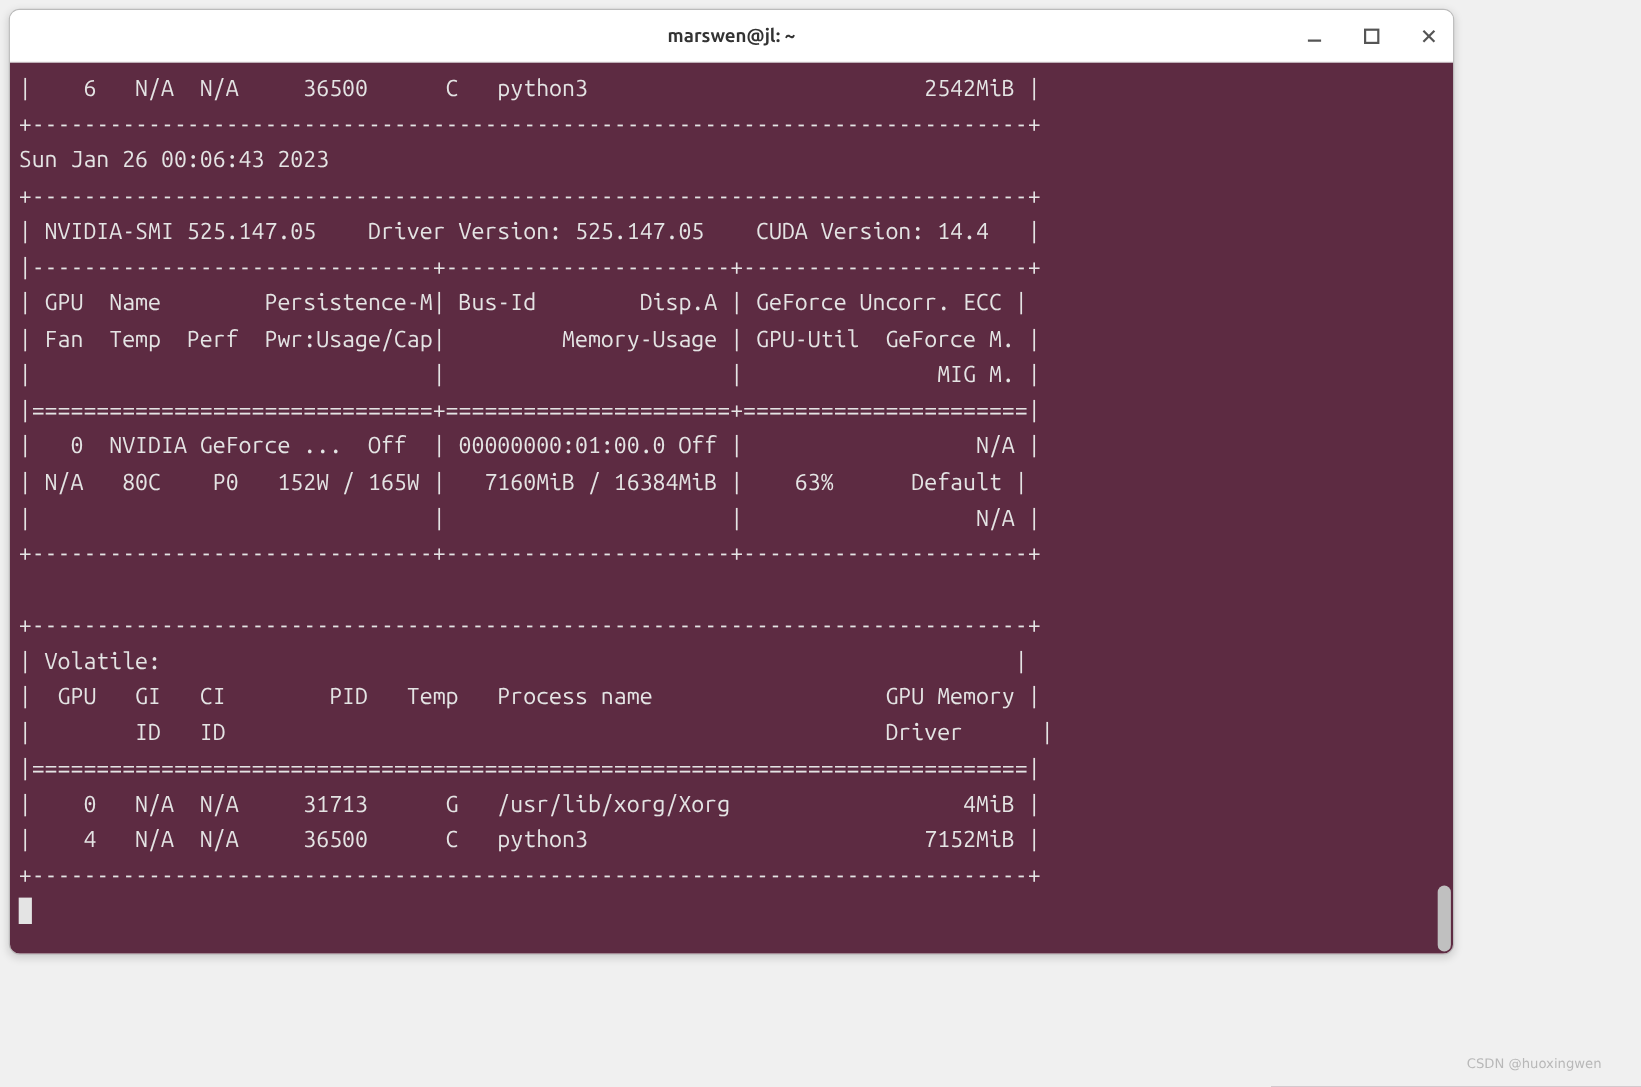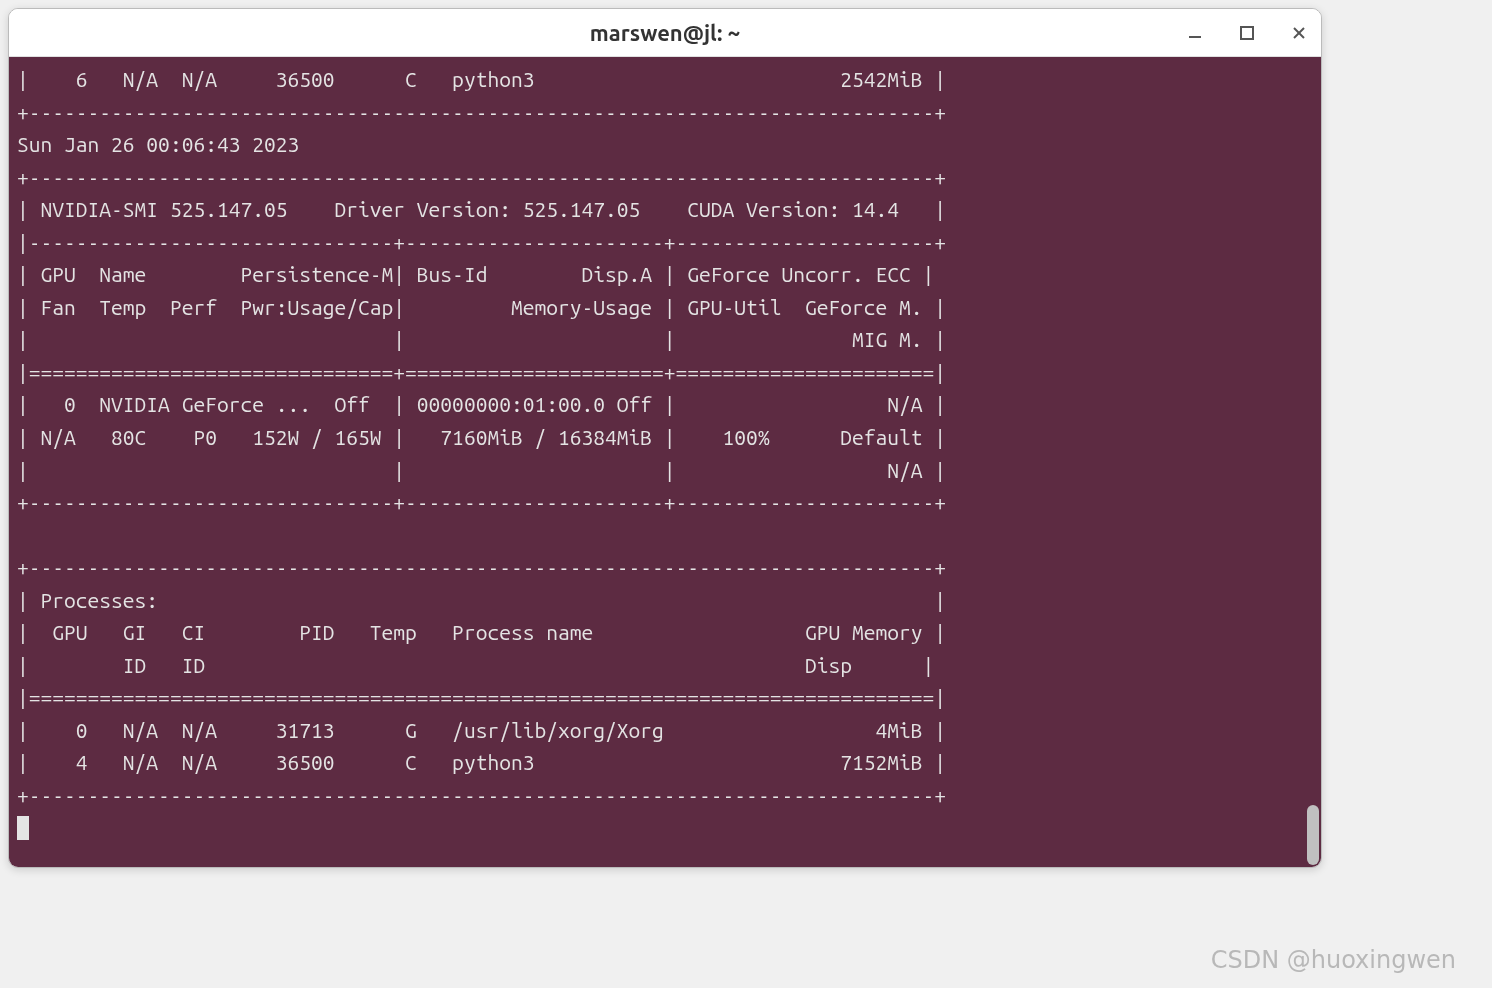--- a/index.html
+++ b/index.html
@@ -28,21 +28,21 @@
       height: 48px;
       background: #fff;
       display: flex;
       align-items: center;
       justify-content: center;
       position: relative;
       border-bottom: 1px solid #e0e0e0;
     }
     .titlebar .title {
       font-weight: bold;
-      font-size: 22px;
+      font-size: 17px;
       color: #333;
     }
     .window-controls {
       position: absolute;
       right: 10px;
       top: 0;
       height: 48px;
       display: flex;
       align-items: center;
       gap: 28px;
@@ -90,21 +90,21 @@
       width: 12px;
       height: 60px;
       background: #c0c0c0;
       border-radius: 6px;
     }
     .watermark {
       position: absolute;
       bottom: 14px;
       right: 36px;
       color: #b8b8b8;
-      font-size: 24px;
+      font-size: 12px;
       font-family: "DejaVu Sans", sans-serif;
     }
   </style>
 </head>
 <body>
 
 <div class="window">
   <div class="titlebar">
     <span class="title">marswen@jl: ~</span>
     <div class="window-controls">
@@ -130,28 +130,28 @@
 <span>+-----------------------------------------------------------------------------+</span>
 <span>Sun Jan 26 00:06:43 2023</span>
 <span>+-----------------------------------------------------------------------------+</span>
 <span>| NVIDIA-SMI 525.147.05    Driver Version: 525.147.05    CUDA Version: 14.4   |</span>
 <span>|-------------------------------+----------------------+----------------------+</span>
 <span>| GPU  Name        Persistence-M| Bus-Id        Disp.A | GeForce Uncorr. ECC |</span>
 <span>| Fan  Temp  Perf  Pwr:Usage/Cap|         Memory-Usage | GPU-Util  GeForce M. |</span>
 <span>|                               |                      |               MIG M. |</span>
 <span>|===============================+======================+======================|</span>
 <span>|   0  NVIDIA GeForce ...  Off  | 00000000:01:00.0 Off |                  N/A |</span>
-<span>| N/A   80C    P0   152W / 165W |   7160MiB / 16384MiB |    100%      Default |</span>
+<span>| N/A   80C    P0   152W / 165W |   7160MiB / 16384MiB |    63%      Default |</span>
 <span>|                               |                      |                  N/A |</span>
 <span>+-------------------------------+----------------------+----------------------+</span>
 <span>                                                                               </span>
 <span>+-----------------------------------------------------------------------------+</span>
-<span>| Processes:                                                                  |</span>
+<span>| Volatile:                                                                  |</span>
 <span>|  GPU   GI   CI        PID   Temp   Process name                  GPU Memory |</span>
-<span>|        ID   ID                                                   Disp      |</span>
+<span>|        ID   ID                                                   Driver      |</span>
 <span>|=============================================================================|</span>
 <span>|    0   N/A  N/A     31713      G   /usr/lib/xorg/Xorg                  4MiB |</span>
 <span>|    4   N/A  N/A     36500      C   python3                          7152MiB |</span>
 <span>+-----------------------------------------------------------------------------+</span>
 <span class="cursor"></span></div>
   <div class="scrollbar-track">
     <div class="scrollbar-thumb"></div>
   </div>
 </div>
 

